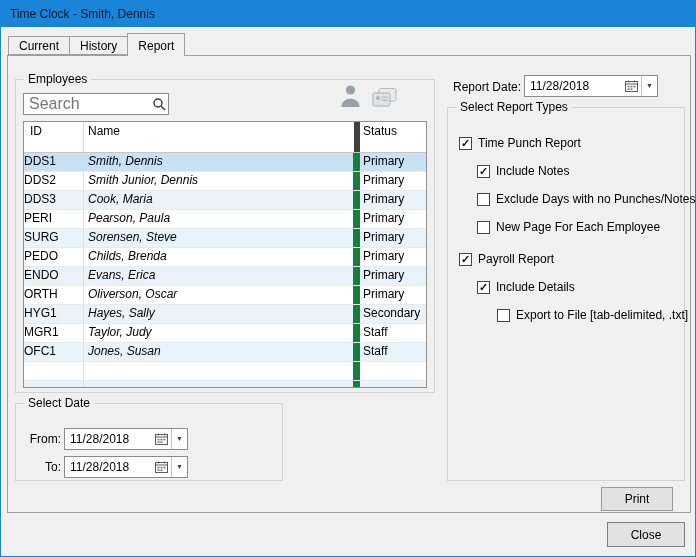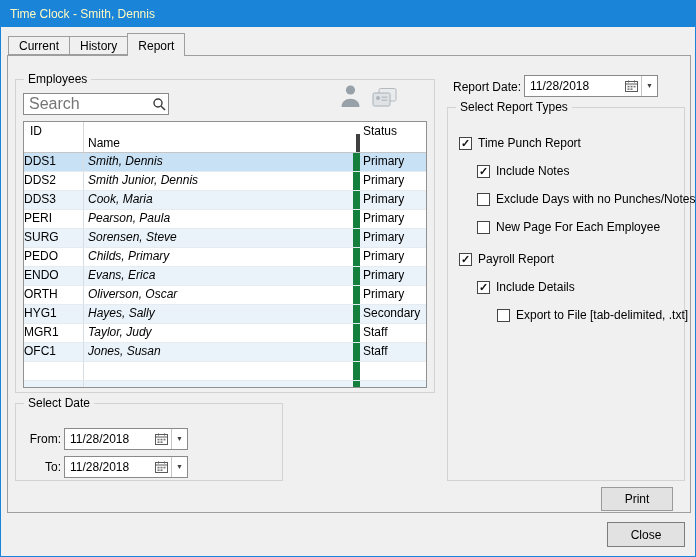--- a/index.html
+++ b/index.html
@@ -4,21 +4,21 @@
 <style>
   html,body { margin:0; padding:0; background:#d7d7d7; }
   * { box-sizing:border-box; }
   .dialog {
     position:relative; width:696px; height:557px;
     background:#f0f0f0; border:1px solid #1984d8; overflow:hidden;
     font-family:"Liberation Sans", sans-serif; font-size:12px; color:#000;
   }
   .titlebar {
     position:absolute; left:0; top:0; right:0; height:26px;
-    background:#1984d8; color:#fef9c3; display:flex; align-items:center; padding-left:9px;
+    background:#1984d8; color:#0f172a; display:flex; align-items:center; padding-left:9px;
   }
   
   .tab-strip { position:absolute; left:7px; top:32px; height:22px; display:flex; align-items:flex-end; z-index:5; }
   .tab { height:19px; padding:2px 10px 0; border:1px solid #9e9e9e; border-left:none; background:#f0f0f0; white-space:nowrap; cursor:default; }
   .tab:first-child { border-left:1px solid #9e9e9e; }
   .tab.active { height:23px; padding-top:5px; border-left:1px solid #9e9e9e; margin-left:-1px; margin-bottom:-1px; border-bottom:none; z-index:6; }
   .tab-body { position:absolute; left:6px; top:54px; width:684px; height:458px; border:1px solid #9e9e9e; background:#f0f0f0; }
   
   .groupbox { position:absolute; border:1px solid #d3d3d3; }
   .grouplabel { position:absolute; top:-8px; left:8px; background:#f0f0f0; padding:0 4px; white-space:nowrap; }
@@ -31,21 +31,21 @@
   .search input::placeholder { color:#757575; }
   .search .mag { width:18px; display:flex; justify-content:center; }
   
   .icon-person { position:absolute; left:338px; top:82px; }
   .icon-badge  { position:absolute; left:370px; top:86px; }
   
   .table { position:absolute; left:22px; top:120px; width:404px; height:267px; border:1px solid #919191; background:#fff; overflow:hidden; }
   .thead { display:flex; height:31px; line-height:19px; border-bottom:1px solid #c6c6c6; background:#fff; }
   .thead span { display:block; }
   .h-id { width:60px; padding-left:6px; border-right:1px solid #d6d6d6; }
-  .h-name { width:276px; padding-left:4px; border-right:4px solid #404040;margin-top:12px; }
+  .h-name { width:276px; padding-left:4px; border-right:6px solid #404040; }
   .h-status { flex:1; padding-left:3px; }
   .trow { display:flex; height:19px; line-height:17px; border-bottom:1px solid #e6ebef; }
   .trow.alt { background:#eaf3fa; }
   .trow.selected { background:#c8e1f5; }
   .c-id { width:60px; border-right:1px solid #d8dde2; overflow:hidden; white-space:nowrap; }
   .c-name { width:276px; padding-left:4px; border-right:7px solid #15803d; overflow:hidden; white-space:nowrap;font-style:italic; }
   .c-status { flex:1; padding-left:3px; overflow:hidden; white-space:nowrap; }
   
   .datepicker { position:absolute; height:22px; background:#fff; border:1px solid #8a8a8a; display:flex; align-items:center; }
   .dp-value { flex:1; padding-left:5px; white-space:nowrap; }
@@ -137,21 +137,21 @@
           <span class="c-name">Pearson, Paula</span>
           <span class="c-status">Primary</span>
         </div>
         <div class="trow alt">
           <span class="c-id">SURG</span>
           <span class="c-name">Sorensen, Steve</span>
           <span class="c-status">Primary</span>
         </div>
         <div class="trow">
           <span class="c-id">PEDO</span>
-          <span class="c-name">Childs, Primary</span>
+          <span class="c-name">Childs, Brenda</span>
           <span class="c-status">Primary</span>
         </div>
         <div class="trow alt">
           <span class="c-id">ENDO</span>
           <span class="c-name">Evans, Erica</span>
           <span class="c-status">Primary</span>
         </div>
         <div class="trow">
           <span class="c-id">ORTH</span>
           <span class="c-name">Oliverson, Oscar</span>

